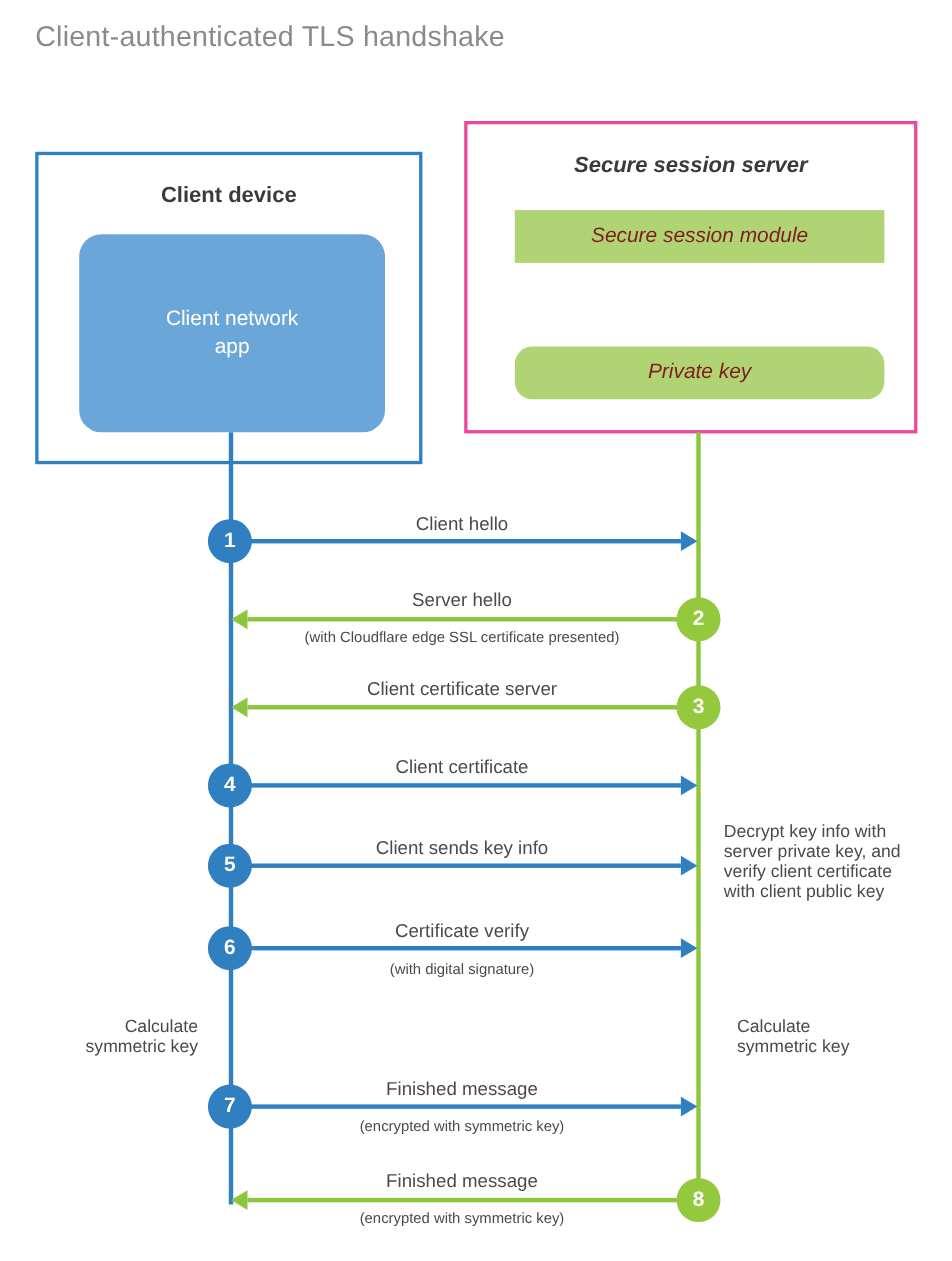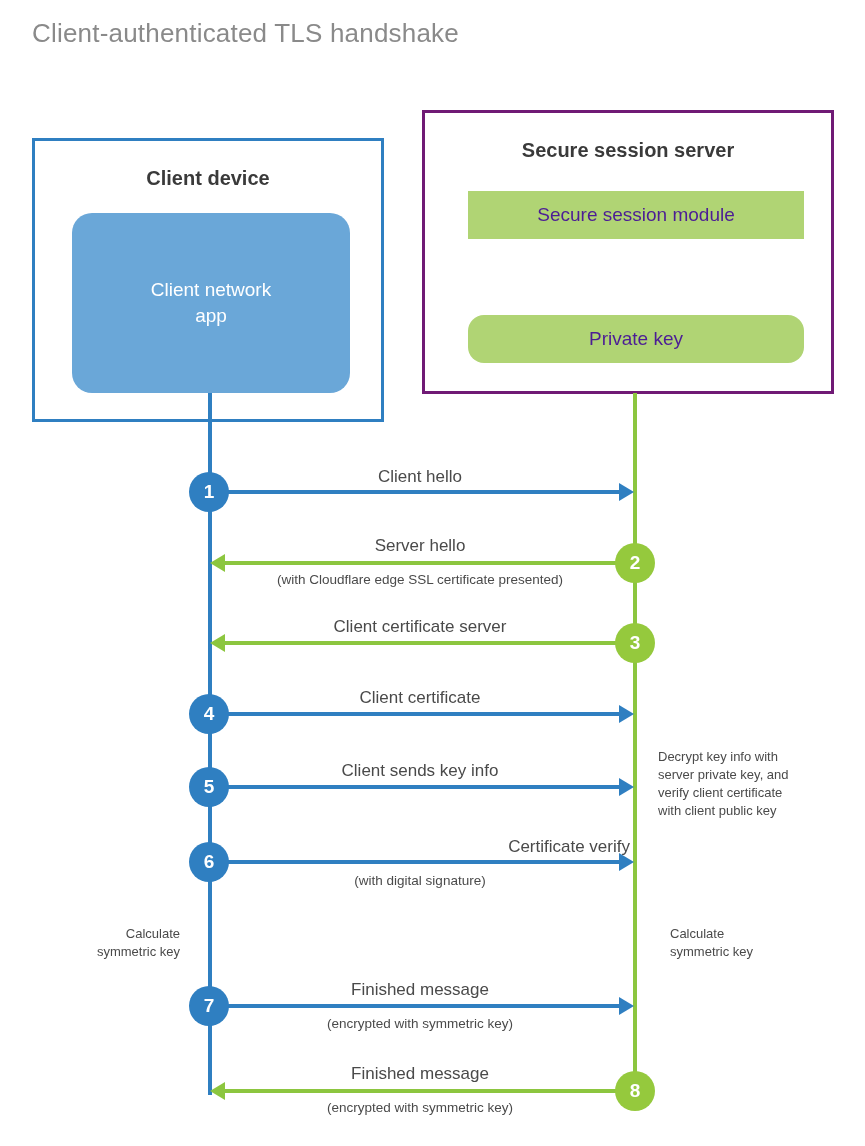--- a/index.html
+++ b/index.html
@@ -8,30 +8,30 @@
        -webkit-font-smoothing:antialiased;}
   .canvas{position:absolute;left:0;top:0;width:865px;height:1146px;overflow:hidden;background:#fff;}
 
   
   .title{position:absolute;left:32px;top:18px;font-size:26px;color:#8a8a8a;
          font-weight:400;letter-spacing:0.2px;white-space:nowrap;}
 
   
   .party-box{position:absolute;background:#ffffff;box-sizing:border-box;}
   .box-client{left:32px;top:110px;width:352px;height:284px;border:3px solid #2f7fc1;margin-top:28px;}
-  .box-server{left:422px;top:110px;width:412px;height:284px;border:3px solid #701a75;}
+  .box-server{left:422px;top:110px;width:412px;height:284px;border:3px solid #ec4899;font-style:italic;}
   .box-title{position:absolute;left:0;right:0;top:26px;text-align:center;
              font-size:20px;font-weight:bold;color:#3a3a3a;}
 
   .client-app{position:absolute;left:37px;top:72px;width:278px;height:180px;
               background:#6aa7d8;color:#ffffff;font-size:19px;line-height:26px;
               display:flex;align-items:center;justify-content:center;text-align:center;border-radius:20px;}
 
   .server-bar{position:absolute;left:43px;width:336px;height:48px;background:#b0d474;
-              color:#4c1d95;font-size:19px;display:flex;align-items:center;
+              color:#7f1d1d;font-size:19px;display:flex;align-items:center;
               justify-content:center;text-align:center;}
   .sb0{top:78px;} .sb1{top:140px;} .sb2{top:202px;border-radius:16px;}
 
   
   .lifeline{position:absolute;width:4px;}
   .lifeline-client{left:208px;top:393px;height:702px;background:#2f7fc1;}
   .lifeline-server{left:633px;top:393px;height:702px;background:#8cc63f;}
   .arrow-line{position:absolute;height:4px;}
   .arrow-blue{background:#2f7fc1;}
   .arrow-green{background:#8cc63f;}
@@ -46,21 +46,21 @@
            white-space:nowrap;}
 
   
   .circle{position:absolute;width:40px;height:40px;border-radius:50%;
           display:flex;align-items:center;justify-content:center;
           color:#ffffff;font-size:19px;font-weight:bold;}
   .circle-blue{background:#2f7fc1;}
   .circle-green{background:#95c93d;}
 
   
-  .note{position:absolute;font-size:13px;color:#4a4a4a;line-height:18px;}
+  .note{position:absolute;font-size:16px;color:#4a4a4a;line-height:18px;}
   .note-left{text-align:right;}
   .note-right{text-align:left;}
 </style>
 </head>
 <body>
 
 <div class="canvas">
 
   <div class="title">Client-authenticated TLS handshake</div>
 
@@ -102,21 +102,21 @@
   <div class="msg-label" style="left:210px;top:688px;width:420px;">Client certificate</div>
   <div class="arrow-line arrow-blue" style="left:210px;top:712px;width:409px;"></div>
   <div class="arrow-head head-right-blue" style="left:619px;top:705px;"></div>
   <div class="circle circle-blue" style="left:189px;top:694px;">4</div>
 
   <div class="msg-label" style="left:210px;top:761px;width:420px;">Client sends key info</div>
   <div class="arrow-line arrow-blue" style="left:210px;top:785px;width:409px;"></div>
   <div class="arrow-head head-right-blue" style="left:619px;top:778px;"></div>
   <div class="circle circle-blue" style="left:189px;top:767px;">5</div>
 
-  <div class="msg-label" style="left:210px;top:837px;width:420px;text-align:right;">Certificate verify</div>
+  <div class="msg-label" style="left:210px;top:837px;width:420px;">Certificate verify</div>
   <div class="arrow-line arrow-blue" style="left:210px;top:860px;width:409px;"></div>
   <div class="arrow-head head-right-blue" style="left:619px;top:853px;"></div>
   <div class="msg-sub" style="left:210px;top:873px;width:420px;">(with digital signature)</div>
   <div class="circle circle-blue" style="left:189px;top:842px;">6</div>
 
   <div class="msg-label" style="left:210px;top:980px;width:420px;">Finished message</div>
   <div class="arrow-line arrow-blue" style="left:210px;top:1004px;width:409px;"></div>
   <div class="arrow-head head-right-blue" style="left:619px;top:997px;"></div>
   <div class="msg-sub" style="left:210px;top:1016px;width:420px;">(encrypted with symmetric key)</div>
   <div class="circle circle-blue" style="left:189px;top:986px;">7</div>

